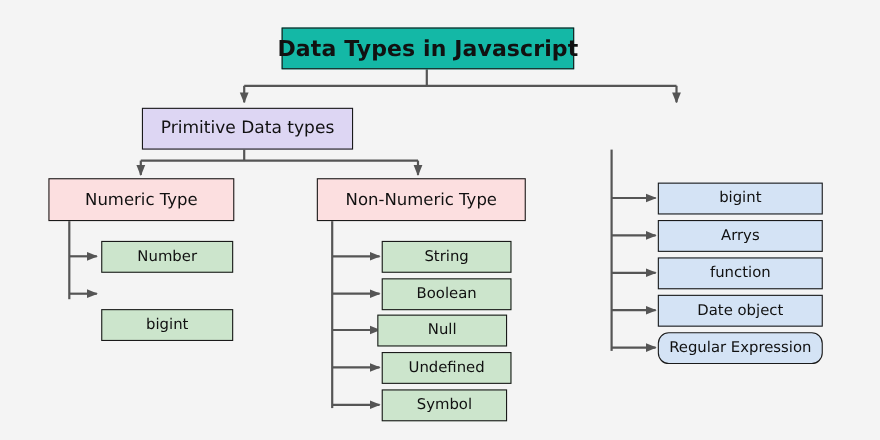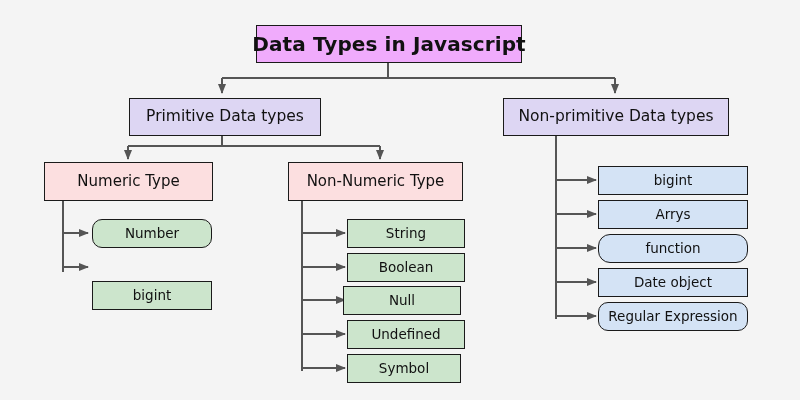--- a/index.html
+++ b/index.html
@@ -34,21 +34,21 @@
     align-items: center;
     justify-content: center;
     border: 1.4px solid #1a1a1a;
     color: #111111;
     text-align: center;
     white-space: nowrap;
     line-height: 1;
   }
   
   .node.root {
-    background: #f0abfc;
+    background: #14b8a6;
     font-size: 20px;
     font-weight: bold;
     letter-spacing: 0.1px;
   }
   
   .node.category {
     background: #ddd6f3;
     font-size: 15.5px;
     font-weight: normal;
   }
@@ -113,34 +113,33 @@
       <path d="M 556 248 L 596 248" marker-end="url(#arrow)"></path>
       <path d="M 556 282 L 596 282" marker-end="url(#arrow)"></path>
       <path d="M 556 316 L 596 316" marker-end="url(#arrow)"></path>
     </g>
   </svg>
 
   <div class="node root" style="left:256px; top:25px; width:266px; height:38px;">Data Types in Javascript</div>
 
   <div class="node category" style="left:129px; top:98px; width:192px; height:38px;">Primitive Data types</div>
 
-  <div class="node category" style="left:503px; top:98px; width:226px; height:38px;">Non-primitive Data types</div>
 
   <div class="node typegroup" style="left:44px; top:162px; width:169px; height:39px;">Numeric Type</div>
 
-  <div class="node typegroup" style="left:288px; top:162px; width:175px; height:39px;">Non-Numeric Type</div>
+  <div class="node typegroup" style="left:288px; top:162px; width:190px; height:39px;">Non-Numeric Type</div>
 
-  <div class="node leaf-green" style="left:92px; top:219px; width:120px; height:29px;border-radius:10px;">Number</div>
+  <div class="node leaf-green" style="left:92px; top:219px; width:120px; height:29px;">Number</div>
   <div class="node leaf-green" style="left:92px; top:253px; width:120px; height:29px;margin-top:28px;">bigint</div>
 
   <div class="node leaf-green" style="left:347px; top:219px; width:118px; height:29px;">String</div>
   <div class="node leaf-green" style="left:347px; top:253px; width:118px; height:29px;">Boolean</div>
   <div class="node leaf-green" style="left:343px; top:286px; width:118px; height:29px;">Null</div>
   <div class="node leaf-green" style="left:347px; top:320px; width:118px; height:29px;">Undefined</div>
   <div class="node leaf-green" style="left:347px; top:354px; width:114px; height:29px;">Symbol</div>
 
   <div class="node leaf-blue" style="left:598px; top:166px; width:150px; height:29px;">bigint</div>
   <div class="node leaf-blue" style="left:598px; top:200px; width:150px; height:29px;">Arrys</div>
-  <div class="node leaf-blue" style="left:598px; top:234px; width:150px; height:29px;border-radius:12px;">function</div>
+  <div class="node leaf-blue" style="left:598px; top:234px; width:150px; height:29px;">function</div>
   <div class="node leaf-blue" style="left:598px; top:268px; width:150px; height:29px;">Date object</div>
   <div class="node leaf-blue" style="left:598px; top:302px; width:150px; height:29px;border-radius:10px;">Regular Expression</div>
 
 </div>
 
 </body></html>

